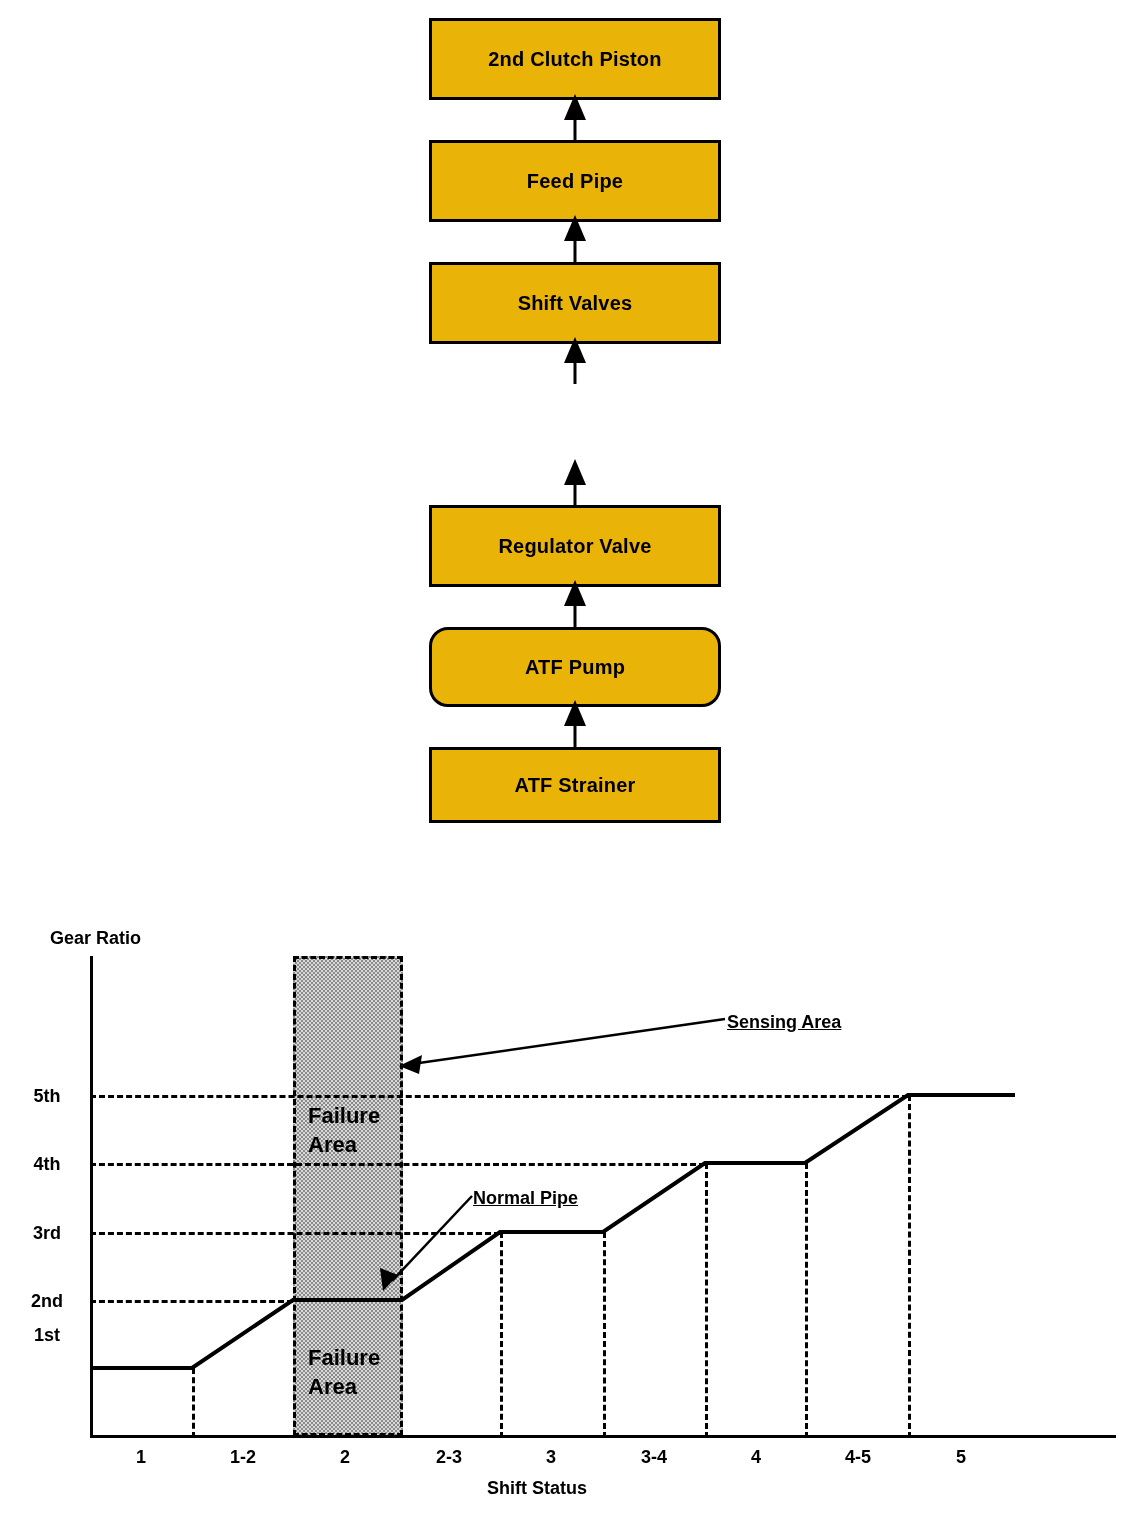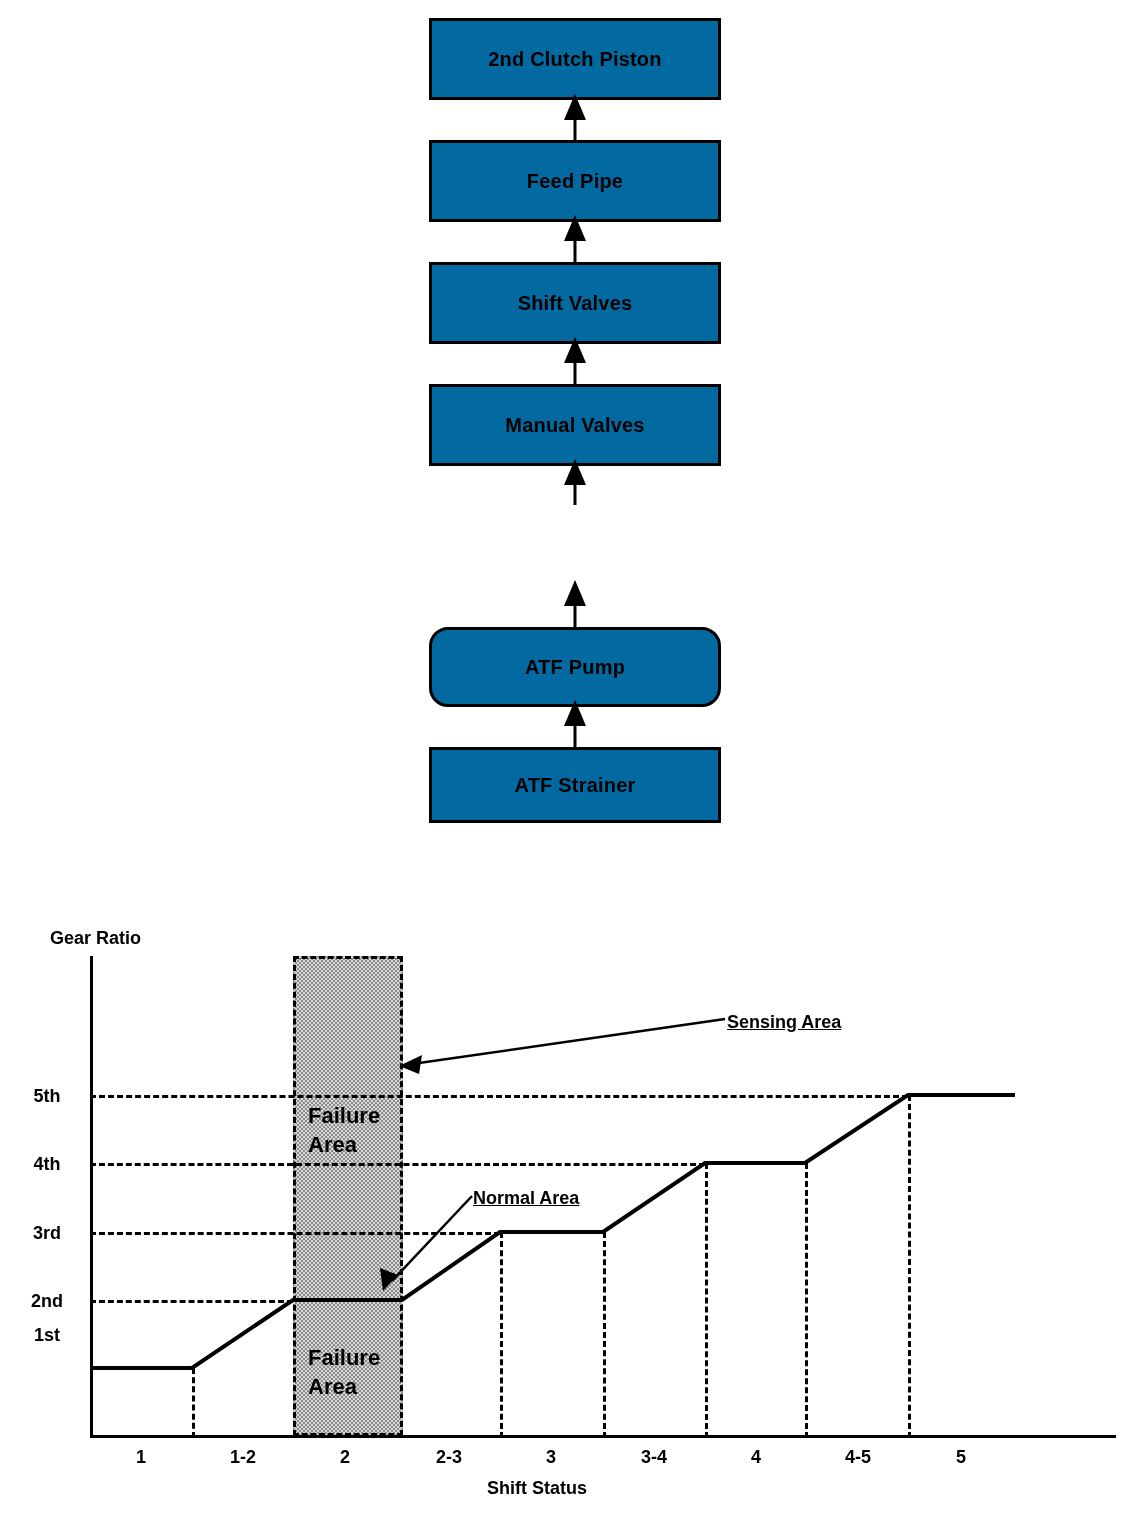--- a/index.html
+++ b/index.html
@@ -23,21 +23,21 @@
     top: 0;
     width: 1136px;
     height: 860px;
   }
   .flow-box {
     position: absolute;
     left: 429px;
     width: 292px;
     border: 3px solid #000;
     box-sizing: border-box;
-    background: #0369a1;
+    background: #eab308;
     display: flex;
     align-items: center;
     justify-content: center;
   }
   .flow-box span {
     font-size: 20px;
     font-weight: bold;
     letter-spacing: 0.2px;
     line-height: 1;
     white-space: nowrap;
@@ -150,22 +150,22 @@
 
   <div class="flow-box" style="top:18px;height:82px;">
     <span>2nd Clutch Piston</span>
   </div>
   <div class="flow-box" style="top:140px;height:82px;">
     <span>Feed Pipe</span>
   </div>
   <div class="flow-box" style="top:262px;height:82px;">
     <span>Shift Valves</span>
   </div>
-  <div class="flow-box" style="top:384px;height:82px;">
-    <span>Manual Valves</span>
+  <div class="flow-box" style="top:505px;height:82px;">
+    <span>Regulator Valve</span>
   </div>
   <div class="flow-box" style="top:627px;height:80px;border-radius:19px;">
     <span>ATF Pump</span>
   </div>
   <div class="flow-box" style="top:747px;height:76px;">
     <span>ATF Strainer</span>
   </div>
 
   <svg class="overlay" viewBox="0 0 1136 1514">
     <g fill="#000" stroke="#000" stroke-width="3">
@@ -230,21 +230,21 @@
   <div class="x-tick-label" style="left:929px;">5</div>
 
   <div class="area-label failure-label-top">
     <span>Failure<br>Area</span>
   </div>
   <div class="area-label failure-label-bottom">
     <span>Failure<br>Area</span>
   </div>
 
   <div class="callout-label sensing-label">Sensing Area</div>
-  <div class="callout-label normal-label">Normal Area</div>
+  <div class="callout-label normal-label">Normal Pipe</div>
 
   <svg class="overlay" viewBox="0 0 1136 1514">
 
     <polyline fill="none" stroke="#000000" stroke-width="4" stroke-linejoin="miter" points="90,1368 192,1368 293,1300 402,1300 500,1232 603,1232 705,1163 805,1163 908,1095 1015,1095"></polyline>
 
     <g>
       <line x1="725" y1="1019" x2="412" y2="1064" stroke="#000" stroke-width="2.5"></line>
       <polygon points="399,1066 422,1055 419,1074" fill="#000"></polygon>
     </g>
 

